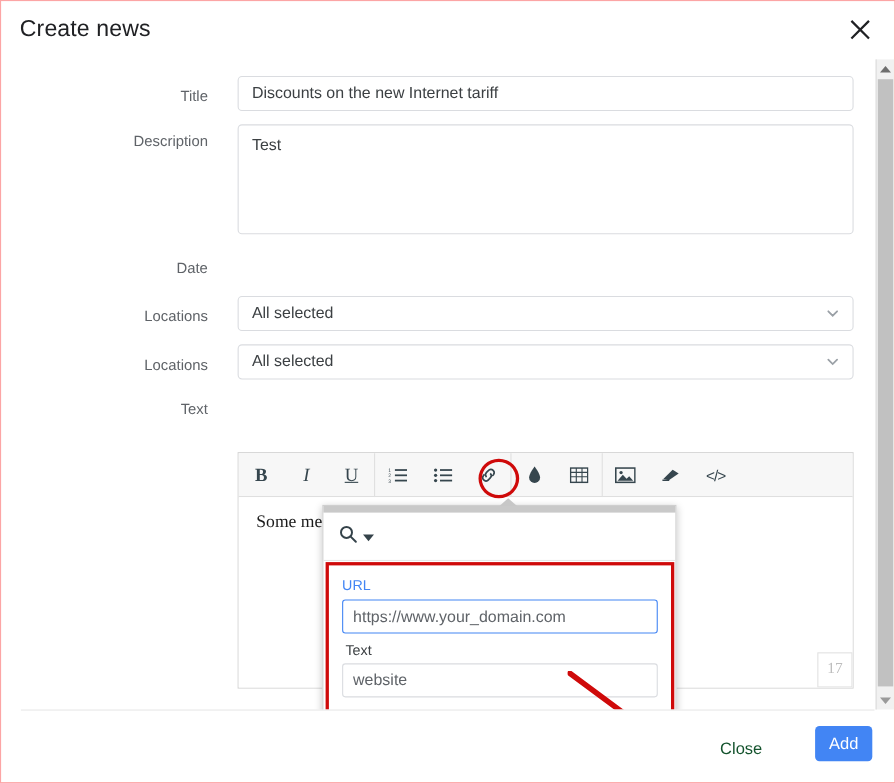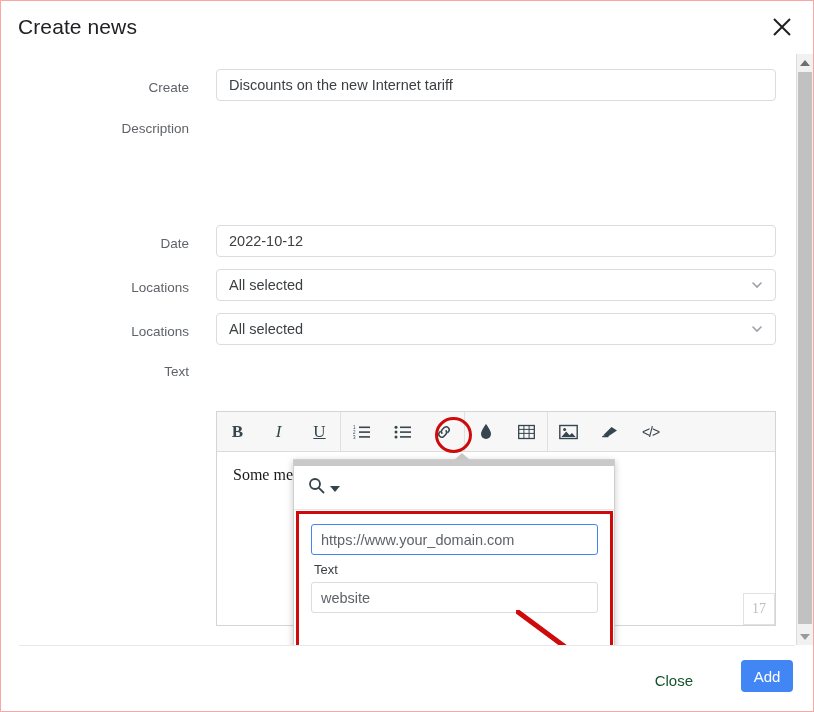--- a/index.html
+++ b/index.html
@@ -266,27 +266,27 @@
     <div class="modal-title">Create news</div>
     <div class="close-btn">
       <svg width="28" height="28" viewBox="0 0 28 28">
         <path d="M6 6 L22 22 M22 6 L6 22" stroke="#202124" stroke-width="2" fill="none"></path>
       </svg>
     </div>
   </div>
 
   <div class="modal-body">
 
-    <div class="field-label" style="left:88px; top:27px; width:100px;">Create</div>
+    <div class="field-label" style="left:88px; top:27px; width:100px;">Title</div>
     <div class="field-ctl" style="left:215px; top:16px; width:560px; height:32px;">Discounts on the new Internet tariff</div>
 
     <div class="field-label" style="left:68px; top:68px; width:120px;">Description</div>
+    <div class="field-ctl textarea" style="left:215px; top:60px; width:560px; height:100px;">Test</div>
 
     <div class="field-label" style="left:88px; top:183px; width:100px;">Date</div>
-    <div class="field-ctl" style="left:215px; top:172px; width:560px; height:32px;">2022-10-12</div>
 
     <div class="field-label" style="left:78px; top:227px; width:110px;">Locations</div>
     <div class="field-ctl" style="left:215px; top:216px; width:560px; height:32px;">
       <span>All selected</span>
       <span class="chev">
         <svg width="14" height="14" viewBox="0 0 14 14">
           <path d="M3 5 L7 9 L11 5" stroke="#9aa0a6" stroke-width="1.6" fill="none" stroke-linecap="round"></path>
         </svg>
       </span>
     </div>
@@ -390,20 +390,21 @@
           <svg width="17" height="17" viewBox="0 0 17 17">
             <circle cx="7" cy="7" r="5" fill="none" stroke="#35434a" stroke-width="1.8"></circle>
             <path d="M10.8 10.8 L15.5 15.5" stroke="#35434a" stroke-width="1.8" stroke-linecap="round"></path>
           </svg>
         </span>
         <span class="search-caret"></span>
       </div>
 
       <div class="popup-form">
         <div class="popup-inner">
+          <div class="url-label">URL</div>
           <div class="popup-input focused">https://www.your_domain.com</div>
           <div class="text-label">Text</div>
           <div class="popup-input">website</div>
 
         </div>
       </div>
     </div>
 
     <div class="arrow-annot">
       <svg width="82" height="62" viewBox="0 0 82 62">

